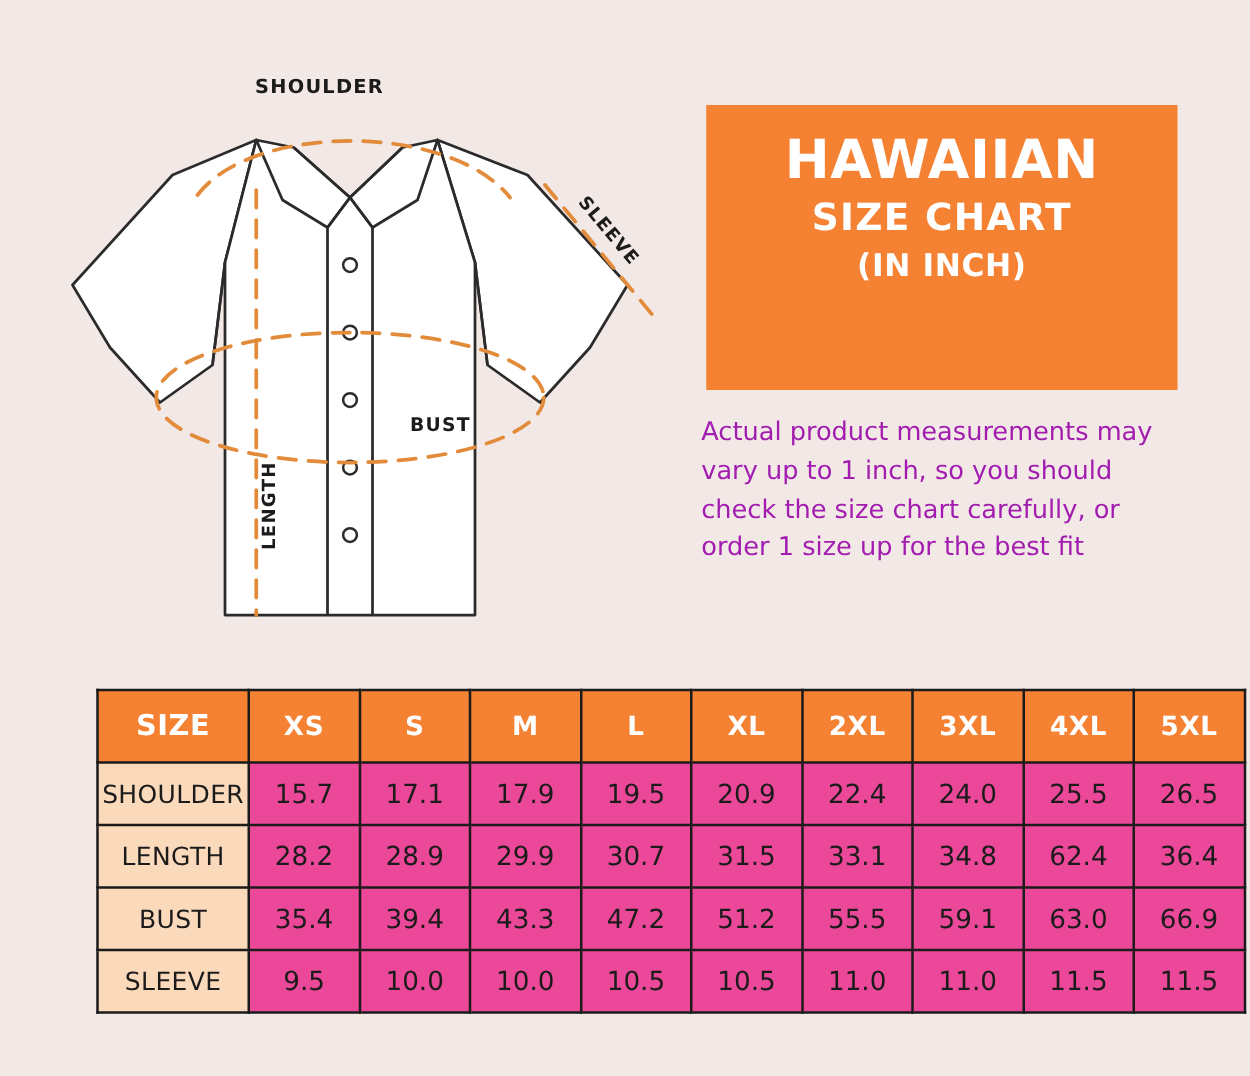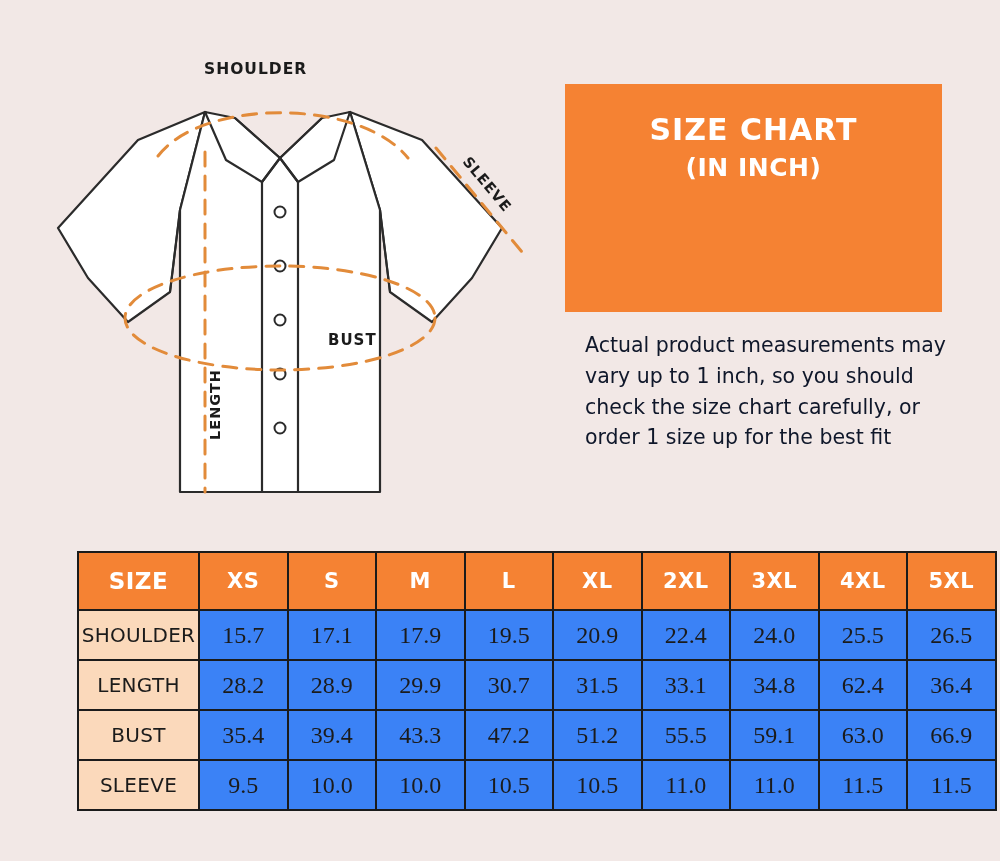--- a/index.html
+++ b/index.html
@@ -69,23 +69,22 @@
     letter-spacing: 0.5px;
     margin-top: 6px;
   }
   .note {
     position: absolute;
     left: 561px;
     top: 330px;
     width: 390px;
     font-size: 20.5px;
     line-height: 1.5;
-    color: #0f172a;
+    color: #a21caf;
     font-family: "DejaVu Sans", sans-serif;
-    margin-left: 24px;
   }
 
   
   .table-wrap {
     position: absolute;
     left: 41px;
     top: 551px;
     width: 917px;
     padding-left: 36px;
   }
@@ -114,23 +113,22 @@
   table.size-chart thead th.first-col {
     font-size: 23px;
   }
   table.size-chart tbody td.row-head {
     background: #fbd9bb;
     font-weight: normal;
     font-size: 20px;
     letter-spacing: 0.3px;
   }
   table.size-chart tbody td.val {
-    background: #3b82f6;
-    font-size: 24px;
-    font-family: Liberation Serif, serif;
+    background: #ec4899;
+    font-size: 21px;
   }
   col.c0 { width: 121px; }
   col.cx { width: 88.5px; }
 </style>
 </head>
 <body>
 
 <div class="page">
 
   <div class="illustration">
@@ -183,20 +181,21 @@
         <text x="432" y="122" font-family="DejaVu Sans, sans-serif" font-size="14.5" font-weight="bold" fill="#1b1b1b" letter-spacing="1">SLEEVE</text>
       </g>
       <text x="298" y="305" font-family="DejaVu Sans, sans-serif" font-size="15" font-weight="bold" fill="#1b1b1b" letter-spacing="1">BUST</text>
       <g transform="rotate(-90 190,400)">
         <text x="190" y="400" font-family="DejaVu Sans, sans-serif" font-size="14.5" font-weight="bold" fill="#1b1b1b" letter-spacing="1">LENGTH</text>
       </g>
     </svg>
   </div>
 
   <div class="title-box">
+    <div class="title-line1">HAWAIIAN</div>
     <div class="title-sub">SIZE CHART</div>
     <div class="title-unit">(IN INCH)</div>
   </div>
 
   <div class="note">Actual product measurements may vary up to 1 inch, so you should check the size chart carefully, or order 1 size up for the best fit</div>
 
   <div class="table-wrap">
     <table class="size-chart">
       <colgroup>
         <col class="c0">

